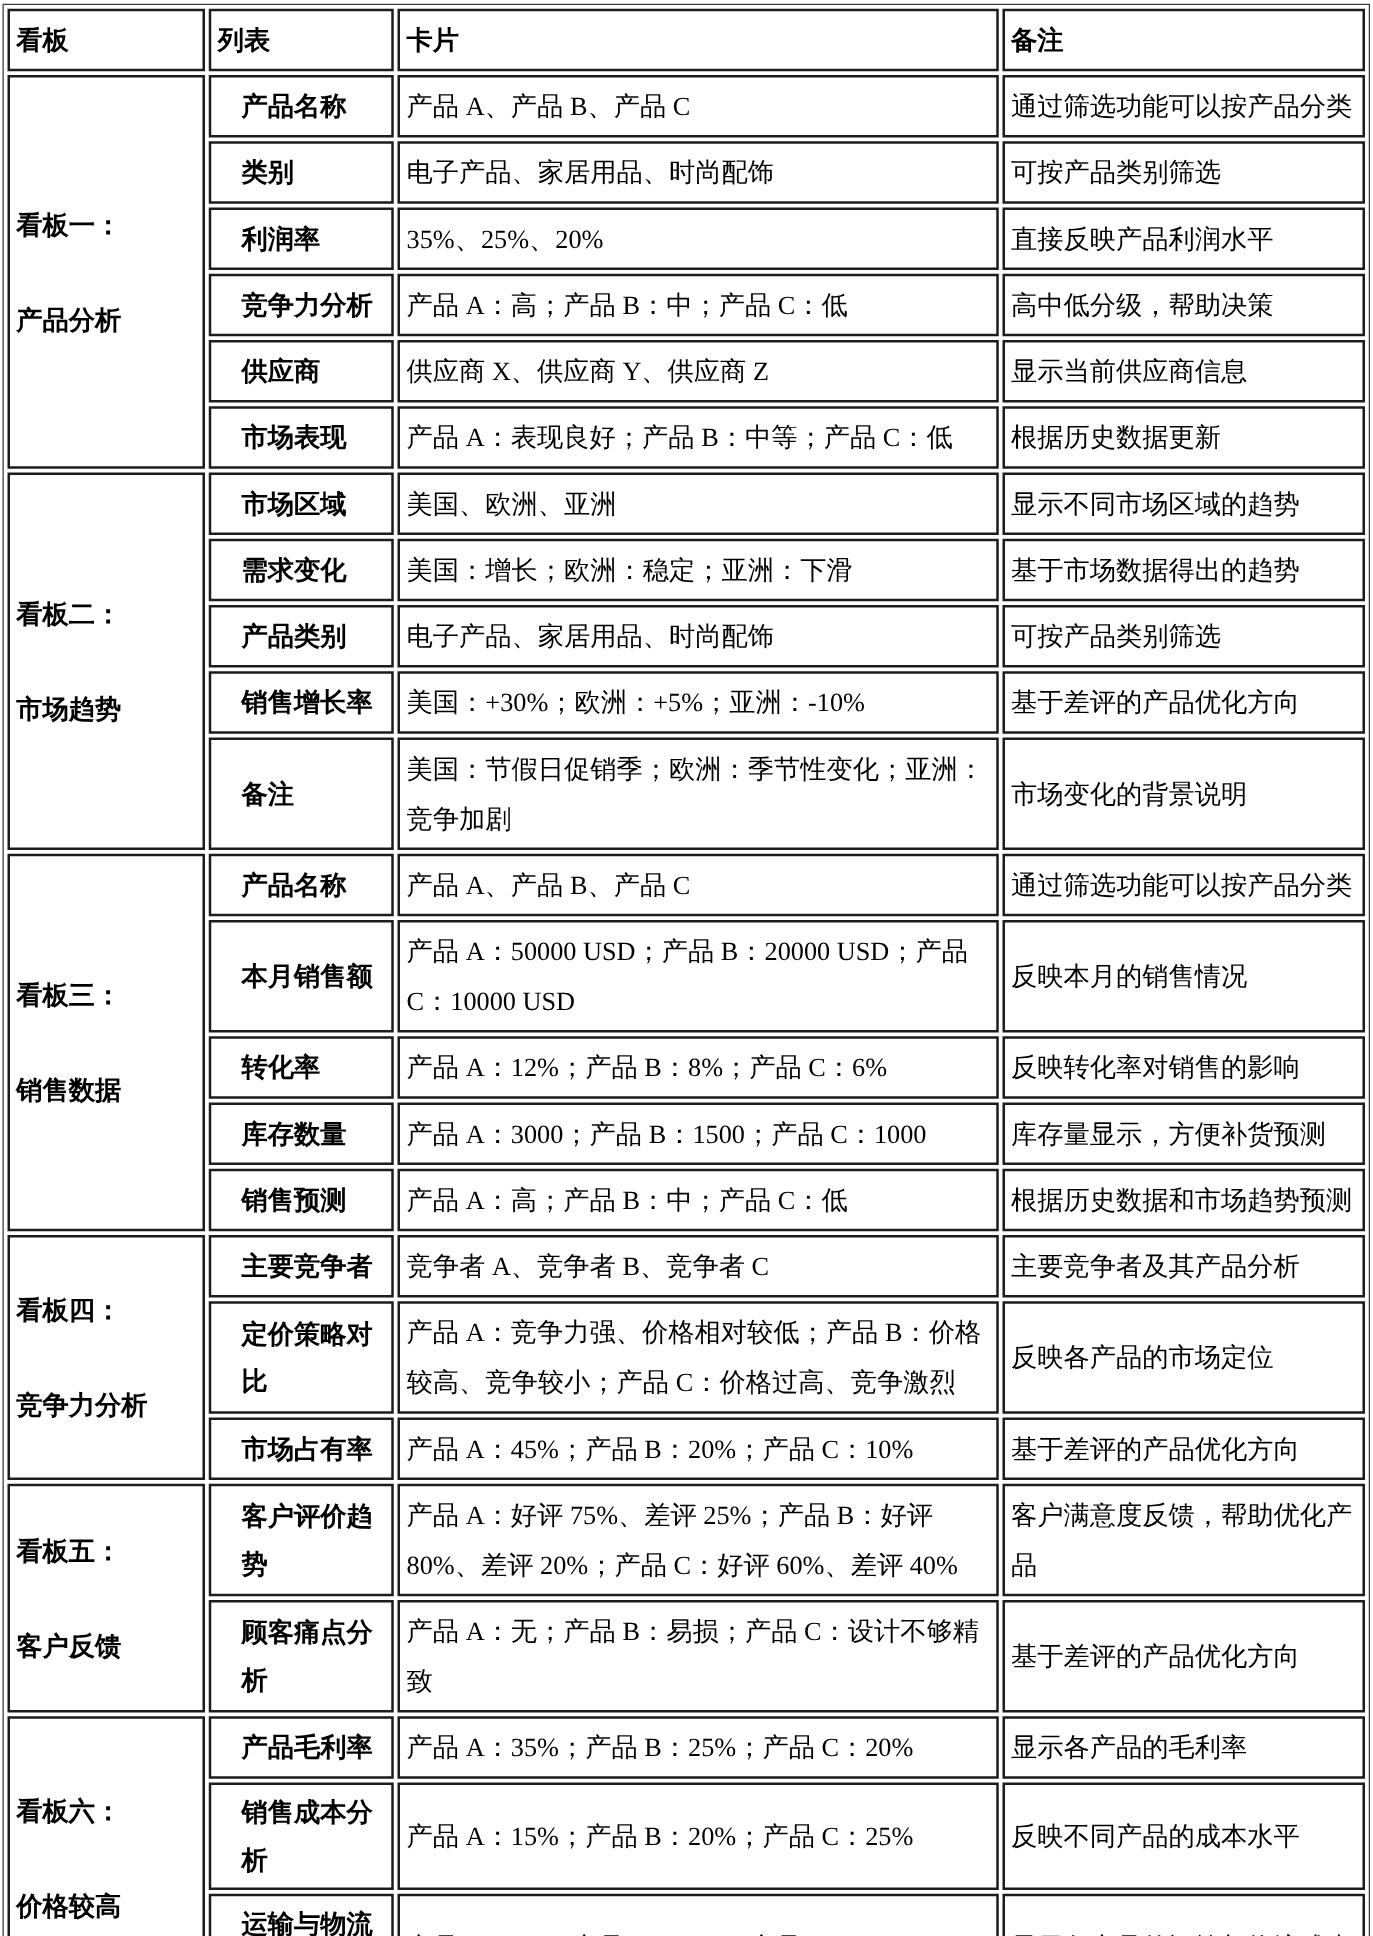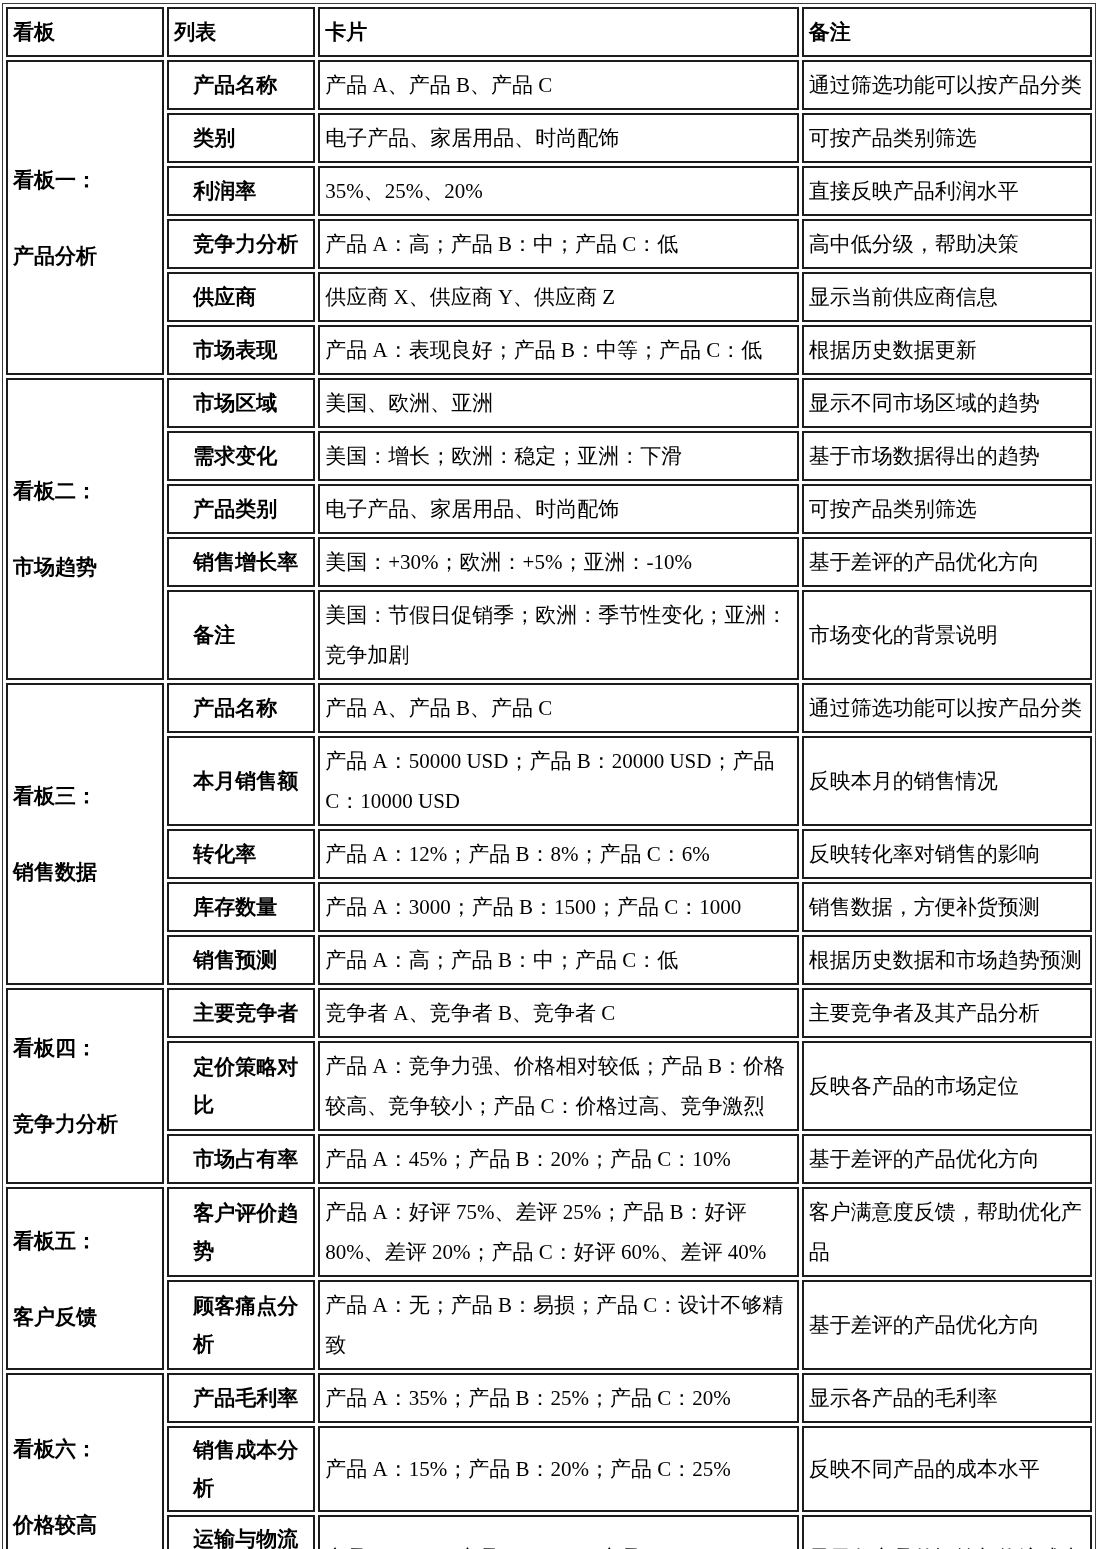--- a/index.html
+++ b/index.html
@@ -157,21 +157,21 @@
           <td class="note-cell">反映本月的销售情况</td>
         </tr>
         <tr>
           <td class="list-cell">转化率</td>
           <td class="card-cell">产品 A：12%；产品 B：8%；产品 C：6%</td>
           <td class="note-cell">反映转化率对销售的影响</td>
         </tr>
         <tr>
           <td class="list-cell">库存数量</td>
           <td class="card-cell">产品 A：3000；产品 B：1500；产品 C：1000</td>
-          <td class="note-cell">销售数据，方便补货预测</td>
+          <td class="note-cell">库存量显示，方便补货预测</td>
         </tr>
         <tr>
           <td class="list-cell">销售预测</td>
           <td class="card-cell">产品 A：高；产品 B：中；产品 C：低</td>
           <td class="note-cell">根据历史数据和市场趋势预测</td>
         </tr>
         <tr>
           <td class="board-cell" rowspan="3">
             <div class="board-name">看板四：</div>
             <div class="board-sub">竞争力分析</div>

